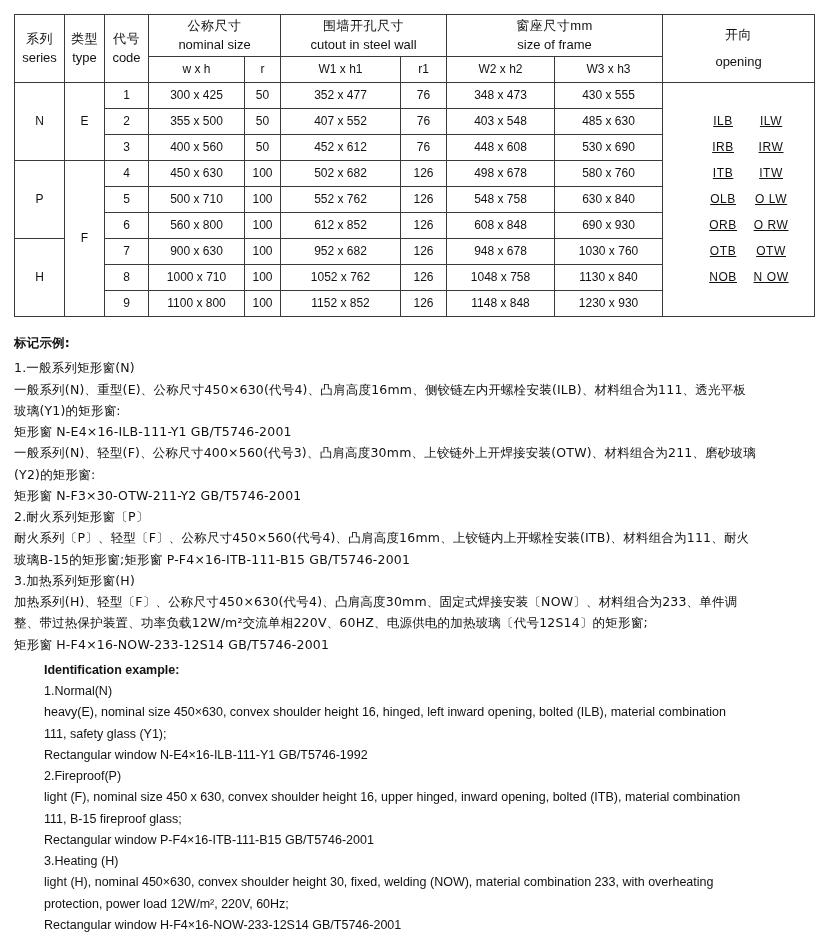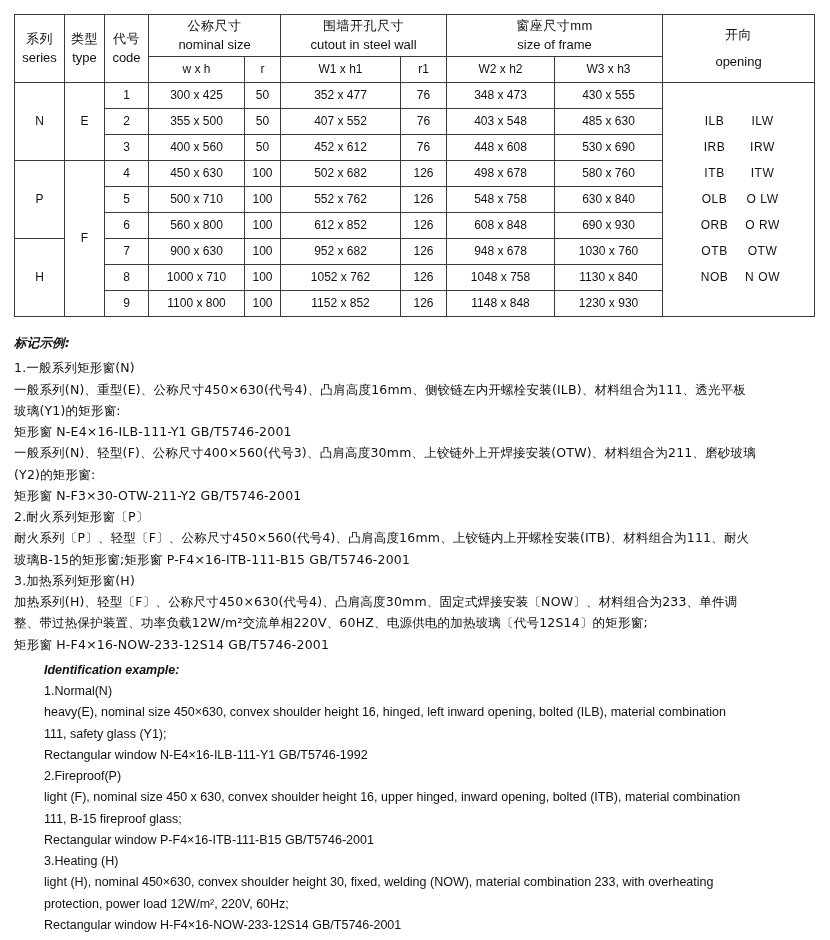--- a/index.html
+++ b/index.html
@@ -61,23 +61,24 @@
   }
   .grp-cell {
     font-size: 13px;
   }
   .open-cell {
     font-size: 12.5px;
     letter-spacing: 0.6px;
   }
   .open-split {
     display: flex;
-    justify-content: center;
+    justify-content: flex-end;
     align-items: center;
-    padding: 0 34px;
+    padding: 0 18px;
+    text-decoration: underline;
   }
   .open-split span { display: inline-block; min-width: 48px; }
 
   
   .notes {
     margin: 16px 0 0 14px;
     width: 802px;
     font-size: 12.5px;
     line-height: 1.62;
   }
@@ -89,21 +90,20 @@
     font-size: 12.5px;
     letter-spacing: 0.2px;
   }
   .notes .en {
     font-family: "Liberation Sans", sans-serif;
     font-size: 12.5px;
     padding-left: 30px;
   }
   .notes .head {
     font-weight: bold;
-    font-style: italic;
   }
   .gap { height: 4px; }
 </style>
 </head>
 <body>
 
 <div class="page">
 
   <table class="spec-table">
     <colgroup>

